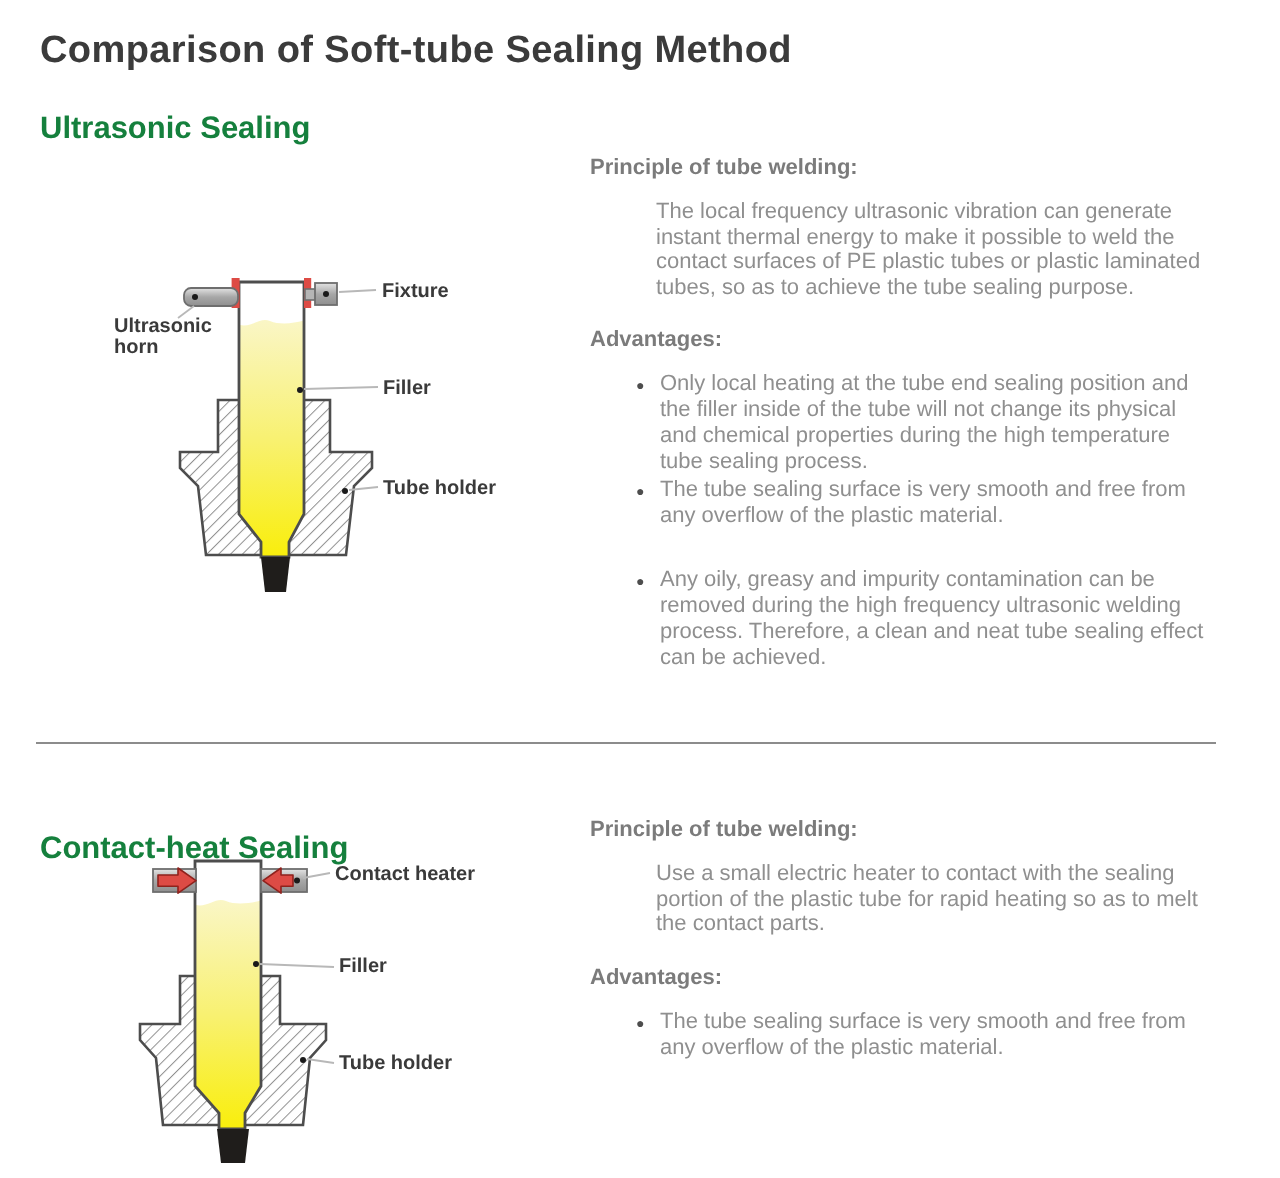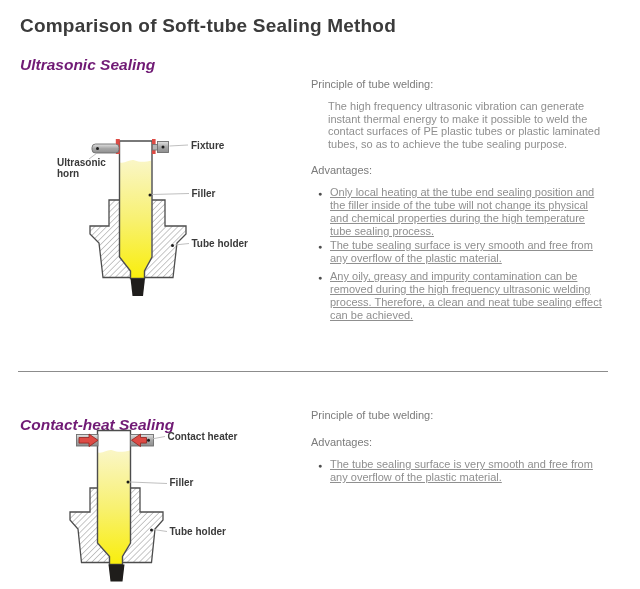--- a/index.html
+++ b/index.html
@@ -6,50 +6,50 @@
   .page {
     position:relative; width:640px; height:589px; overflow:hidden;
     background:#ffffff; font-family:"Liberation Sans", sans-serif;
   }
   .page-title {
     position:absolute; left:20px; top:15px; margin:0;
     font-size:19px; font-weight:bold; color:#3b3b3b; letter-spacing:0.2px;
   }
   .section-heading {
     position:absolute; left:20px; margin:0;
-    font-size:15.5px; font-weight:bold; color:#701a75;font-style:italic;
+    font-size:15.5px; font-weight:bold; color:#15803d;
   }
   .heading-1 { top:56px; }
   .heading-2 { top:386px;margin-top:30px; }
   .divider {
     position:absolute; left:18px; top:371px; width:590px; height:0;
     border-top:1px solid #8c8c8c;
   }
   .textcol {
     position:absolute; left:295px; width:312px;
     font-size:11px; color:#8f8f8f;
   }
   .col-1 { top:78px; }
   .col-2 { top:409px; }
   .subhead {
-    font-weight:normal; color:#7b7b7b; font-size:11px; line-height:13px;margin-left:16px;
+    font-weight:bold; color:#7b7b7b; font-size:11px; line-height:13px;
   }
   .subhead.adv { margin-top:14px; }
   .para {
     margin:9px 0 0 33px; line-height:12.5px;
   }
   .adv-list {
     margin:9px 0 0 0; padding-left:35px; list-style:none; line-height:13px;
   }
-  .adv-list li { position:relative; margin-bottom:1px;text-decoration:underline; }
+  .adv-list li { position:relative; margin-bottom:1px; }
   .adv-list li::before {
     content:"\25CF"; position:absolute; left:-12px; top:1px;
     font-size:7px; color:#4d4d4d;
   }
-  .adv-list li.spaced { margin-top:5px; }
+  .adv-list li.spaced { margin-top:19px; }
   .diagram { position:absolute; }
   .diag-1 { left:40px; top:128px; }
   .diag-2 { left:40px; top:425px; }
   .dlabel {
     font-family:"Liberation Sans", sans-serif;
     font-size:10px; font-weight:bold; fill:#3a3a3a;
   }
   .leader { stroke:#b8b8b8; stroke-width:0.9; fill:none; }
   .dot { fill:#1a1a1a; }
 </style>
@@ -109,21 +109,21 @@
 
     <text class="dlabel" x="191" y="148.5">Fixture</text>
     <text class="dlabel" x="57" y="166">Ultrasonic</text>
     <text class="dlabel" x="57" y="176.5">horn</text>
     <text class="dlabel" x="191.5" y="197">Filler</text>
     <text class="dlabel" x="191.5" y="247">Tube holder</text>
   </svg>
 
   <div class="textcol col-1">
     <div class="subhead">Principle of tube welding:</div>
-    <p class="para">The high frequency ultrasonic vibration can generate instant thermal energy to make it possible to weld the contact surfaces of PE plastic tubes or plastic laminated tubes, so as to achieve the tube sealing purpose.</p>
+    <p class="para">The local frequency ultrasonic vibration can generate instant thermal energy to make it possible to weld the contact surfaces of PE plastic tubes or plastic laminated tubes, so as to achieve the tube sealing purpose.</p>
     <div class="subhead adv">Advantages:</div>
     <ul class="adv-list">
       <li>Only local heating at the tube end sealing position and the filler inside of the tube will not change its physical and chemical properties during the high temperature tube sealing process.</li>
       <li>The tube sealing surface is very smooth and free from any overflow of the plastic material.</li>
       <li class="spaced">Any oily, greasy and impurity contamination can be removed during the high frequency ultrasonic welding process. Therefore, a clean and neat tube sealing effect can be achieved.</li>
     </ul>
   </div>
 
   <div class="divider"></div>
 
@@ -170,19 +170,20 @@
     <circle class="dot" cx="151.5" cy="530" r="1.5"></circle>
     <path class="leader" d="M153.5,529.5 L167,531.5"></path>
 
     <text class="dlabel" x="167.5" y="440">Contact heater</text>
     <text class="dlabel" x="169.5" y="486">Filler</text>
     <text class="dlabel" x="169.5" y="534.5">Tube holder</text>
   </svg>
 
   <div class="textcol col-2">
     <div class="subhead">Principle of tube welding:</div>
+    <p class="para">Use a small electric heater to contact with the sealing portion of the plastic tube for rapid heating so as to melt the contact parts.</p>
     <div class="subhead adv">Advantages:</div>
     <ul class="adv-list">
       <li>The tube sealing surface is very smooth and free from any overflow of the plastic material.</li>
     </ul>
   </div>
 
 </div>
 
 </body></html>

